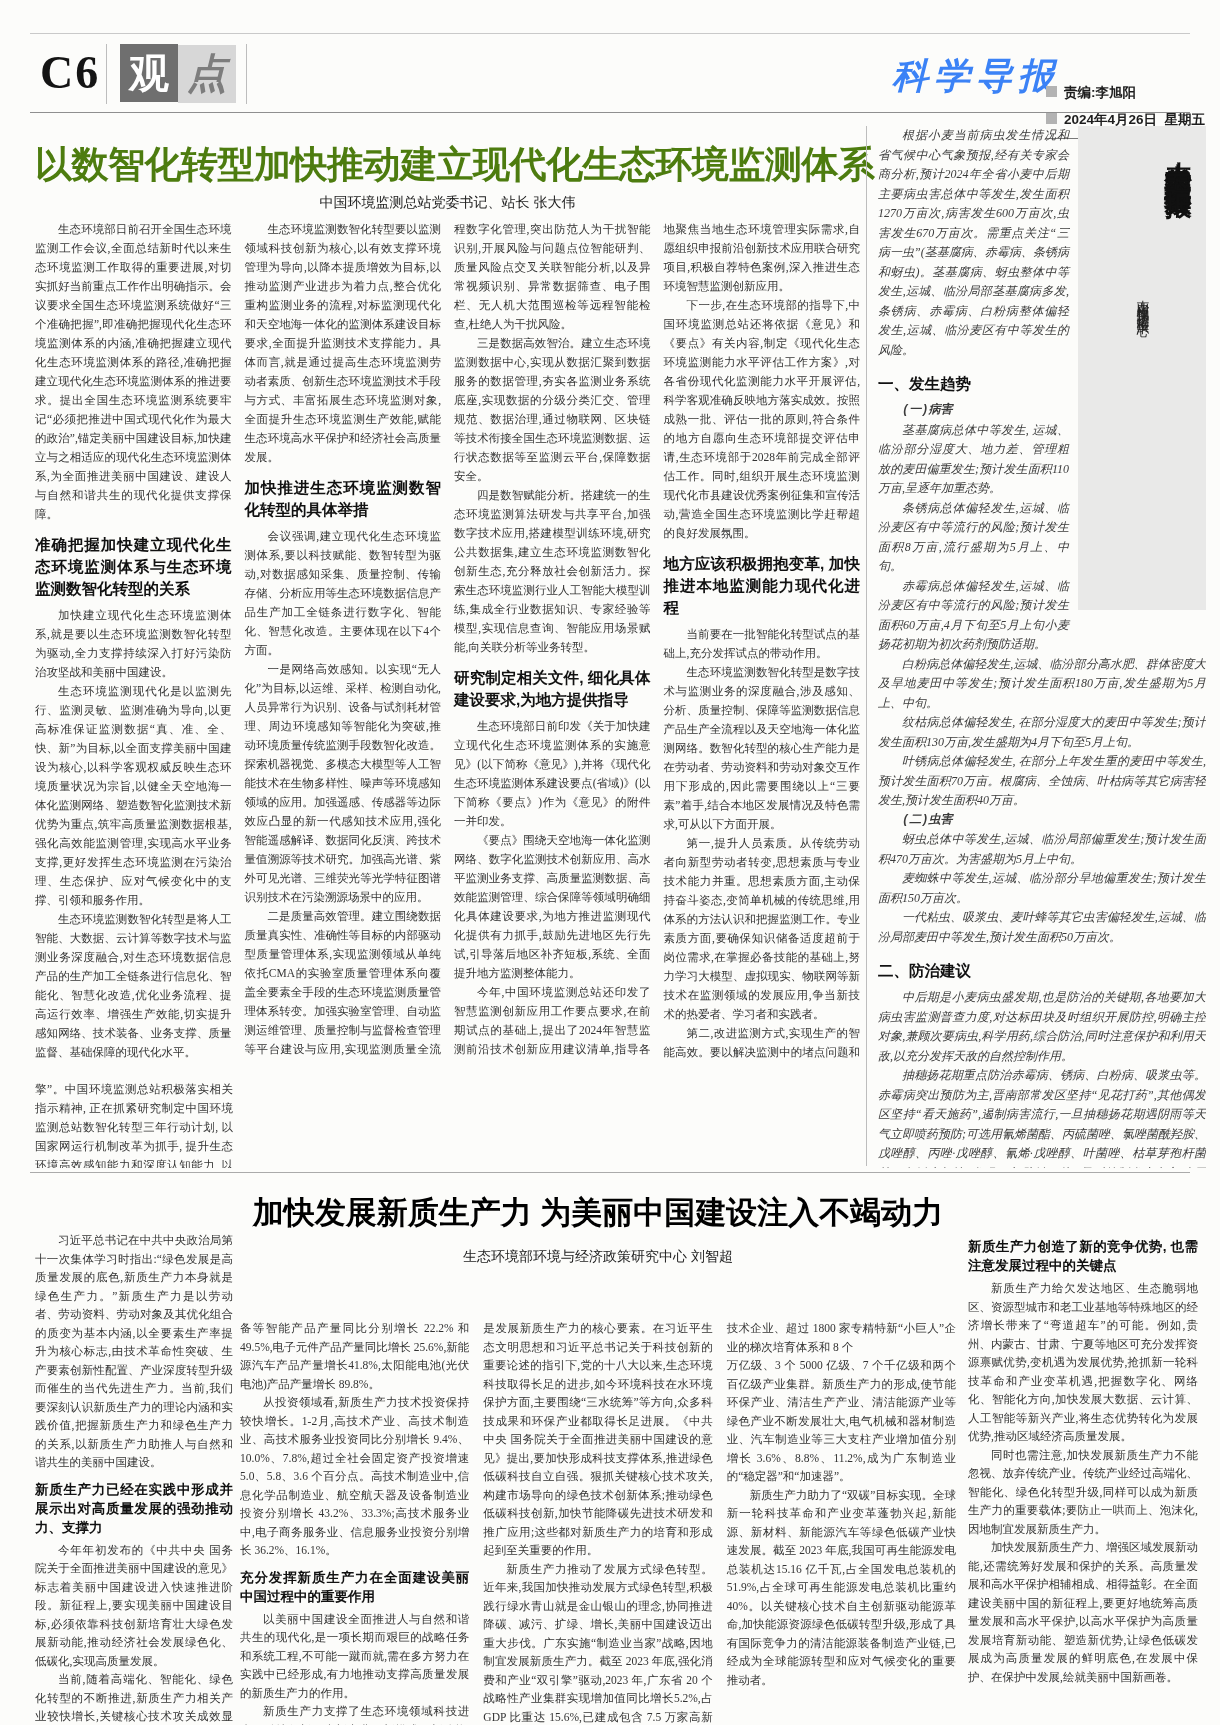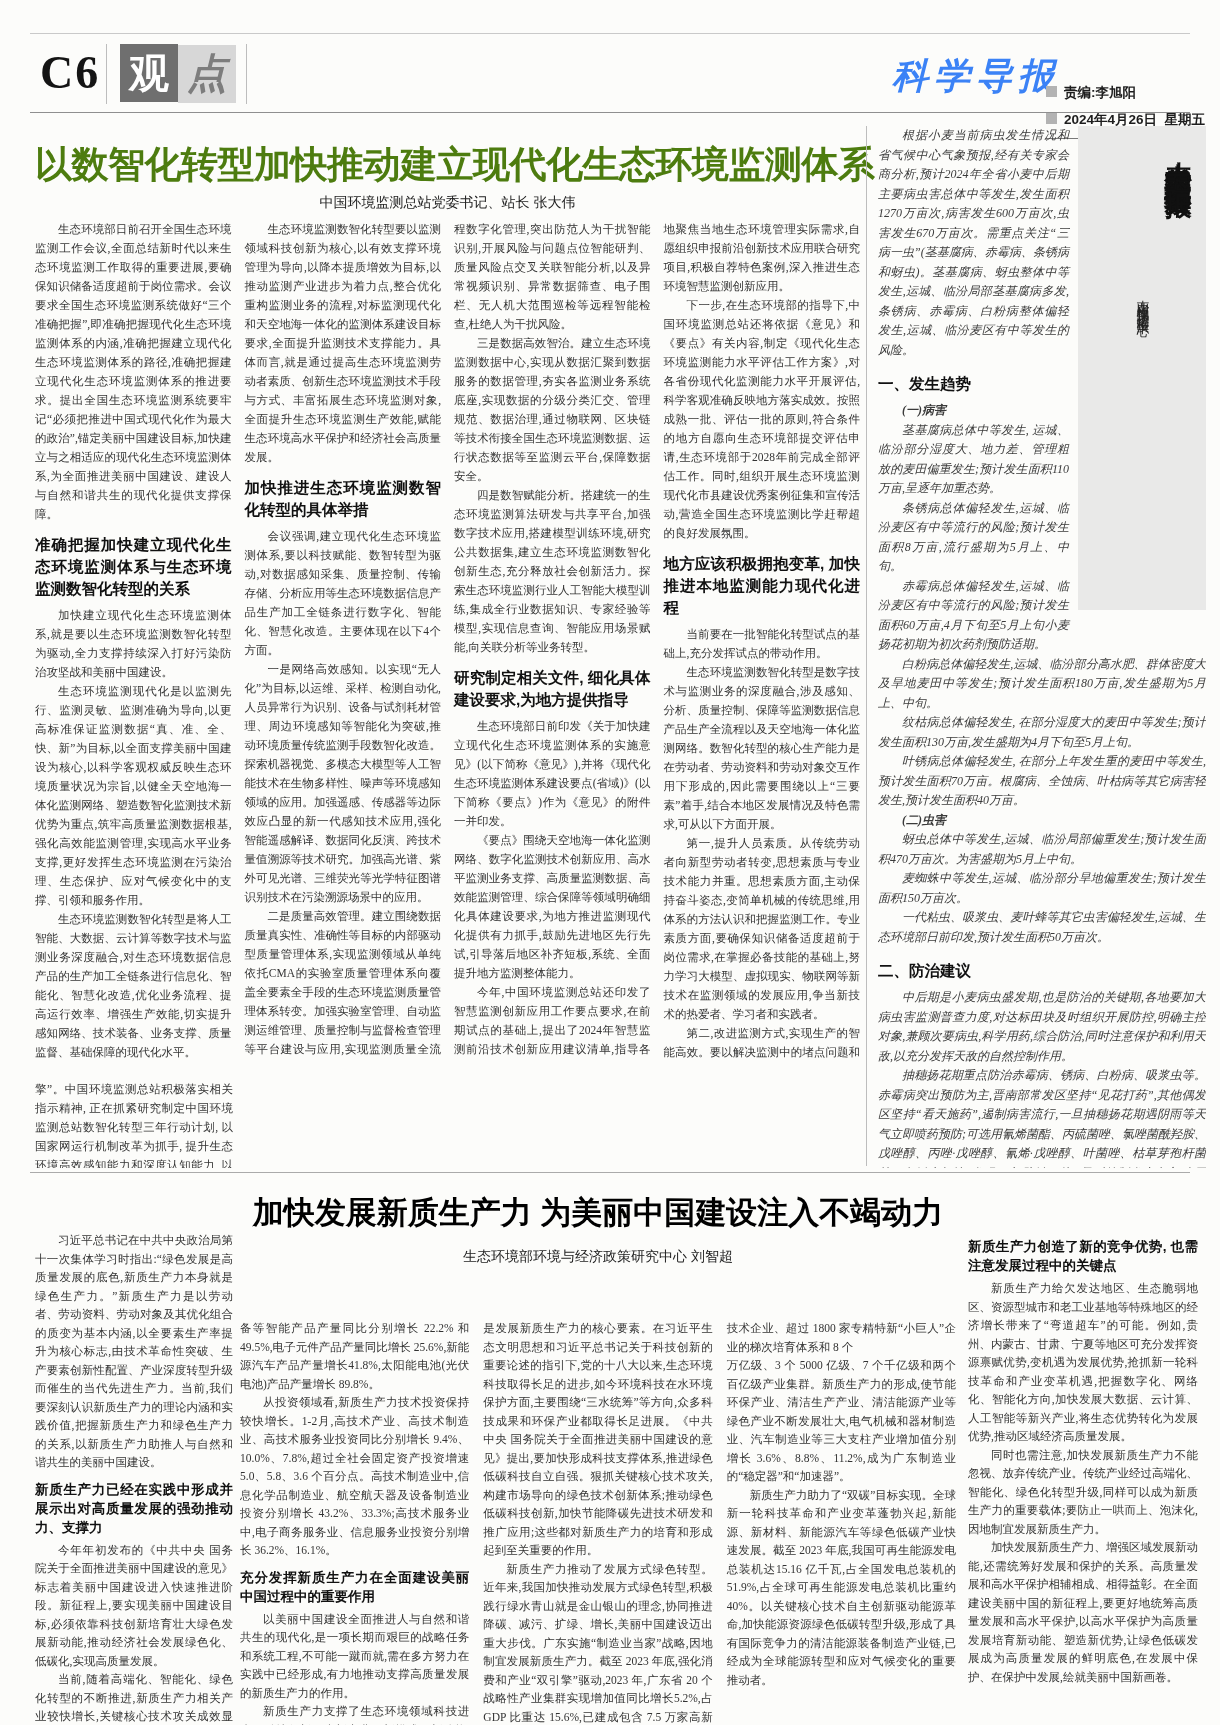--- a/index.html
+++ b/index.html
@@ -23,21 +23,21 @@
   .sq{display:inline-block;width:11px;height:11px;background:#b3b3b3;margin-right:7px;}
 
   
   #main-headline{font-family:"Liberation Sans",sans-serif;font-weight:bold;font-size:37px;color:#4d7c0f;
                  letter-spacing:-0.5px;white-space:nowrap;text-align:center;width:825px;}
   .byline{font-family:"Liberation Sans",sans-serif;font-size:14px;color:#222;text-align:center;width:100%;}
   .bodycols{column-gap:13px;column-fill:auto;overflow:hidden;text-align:justify;
             font-size:11.5px;line-height:19px;color:#333;}
   .bodycols .para{margin:0;text-indent:2em;}
   .bodycols .cont{text-indent:0;}
-  .bodycols .subsub{text-indent:2em;font-weight:bold;}
+  .bodycols .subsub{text-indent:2em;font-weight:bold;font-family:Liberation Mono, monospace;}
   .bodycols .subhead{font-family:"Liberation Sans",sans-serif;font-weight:bold;font-size:15.5px;
                      line-height:22px;color:#111;margin:10px 0 6px 0;text-indent:0;}
   #main-body{column-count:4;}
   #main-tail{overflow:hidden;font-size:11.5px;line-height:19px;text-align:justify;color:#333;}
 
   
   #wheat{font-size:12px;line-height:19.5px;color:#3a3a3a;text-align:justify;overflow:hidden;font-style:italic;}
   #wheat .subhead{font-style:normal;margin-top:13px;}
   #wheat-titleblock{float:right;width:128px;height:484px;background:#e9e9e8;margin:0 0 12px 9px;
                     writing-mode:vertical-rl;text-orientation:upright;padding:14px 8px;box-sizing:border-box;
@@ -79,21 +79,21 @@
     </div>
     <div class="hairline" style="width:148px;margin-top:2px;background:#7a7a7a;"></div>
   </div>
 
   <div class="abs rule" style="left:30px;top:112px;width:1160px;"></div>
 
   <div class="abs" id="main-headline" style="left:35px;top:140px;">以数智化转型加快推动建立现代化生态环境监测体系</div>
   <div class="abs byline" style="left:35px;top:194px;width:825px;">中国环境监测总站党委书记、站长  张大伟</div>
 
   <div class="abs bodycols" id="main-body" style="left:35px;top:220px;width:825px;height:850px;">
-      <p class="para">生态环境部日前召开全国生态环境监测工作会议,全面总结新时代以来生态环境监测工作取得的重要进展,要确保知识储备适度超前于岗位需求。会议要求全国生态环境监测系统做好“三个准确把握”,即准确把握现代化生态环境监测体系的内涵,准确把握建立现代化生态环境监测体系的路径,准确把握建立现代化生态环境监测体系的推进要求。提出全国生态环境监测系统要牢记“必须把推进中国式现代化作为最大的政治”,锚定美丽中国建设目标,加快建立与之相适应的现代化生态环境监测体系,为全面推进美丽中国建设、建设人与自然和谐共生的现代化提供支撑保障。</p>
+      <p class="para">生态环境部日前召开全国生态环境监测工作会议,全面总结新时代以来生态环境监测工作取得的重要进展,对切实抓好当前重点工作作出明确指示。会议要求全国生态环境监测系统做好“三个准确把握”,即准确把握现代化生态环境监测体系的内涵,准确把握建立现代化生态环境监测体系的路径,准确把握建立现代化生态环境监测体系的推进要求。提出全国生态环境监测系统要牢记“必须把推进中国式现代化作为最大的政治”,锚定美丽中国建设目标,加快建立与之相适应的现代化生态环境监测体系,为全面推进美丽中国建设、建设人与自然和谐共生的现代化提供支撑保障。</p>
       <h3 class="subhead">准确把握加快建立现代化生态环境监测体系与生态环境监测数智化转型的关系</h3>
       <p class="para">加快建立现代化生态环境监测体系,就是要以生态环境监测数智化转型为驱动,全力支撑持续深入打好污染防治攻坚战和美丽中国建设。</p>
       <p class="para">生态环境监测现代化是以监测先行、监测灵敏、监测准确为导向,以更高标准保证监测数据“真、准、全、快、新”为目标,以全面支撑美丽中国建设为核心,以科学客观权威反映生态环境质量状况为宗旨,以健全天空地海一体化监测网络、塑造数智化监测技术新优势为重点,筑牢高质量监测数据根基,强化高效能监测管理,实现高水平业务支撑,更好发挥生态环境监测在污染治理、生态保护、应对气候变化中的支撑、引领和服务作用。</p>
       <p class="para">生态环境监测数智化转型是将人工智能、大数据、云计算等数字技术与监测业务深度融合,对生态环境数据信息产品的生产加工全链条进行信息化、智能化、智慧化改造,优化业务流程、提高运行效率、增强生产效能,切实提升感知网络、技术装备、业务支撑、质量监督、基础保障的现代化水平。</p>
       <p class="para">生态环境监测数智化转型要以监测领域科技创新为核心,以有效支撑环境管理为导向,以降本提质增效为目标,以推动监测产业进步为着力点,整合优化重构监测业务的流程,对标监测现代化和天空地海一体化的监测体系建设目标要求,全面提升监测技术支撑能力。具体而言,就是通过提高生态环境监测劳动者素质、创新生态环境监测技术手段与方式、丰富拓展生态环境监测对象,全面提升生态环境监测生产效能,赋能生态环境高水平保护和经济社会高质量发展。</p>
       <h3 class="subhead">加快推进生态环境监测数智化转型的具体举措</h3>
       <p class="para">会议强调,建立现代化生态环境监测体系,要以科技赋能、数智转型为驱动,对数据感知采集、质量控制、传输存储、分析应用等生态环境数据信息产品生产加工全链条进行数字化、智能化、智慧化改造。主要体现在以下4个方面。</p>
       <p class="para">一是网络高效感知。以实现“无人化”为目标,以运维、采样、检测自动化,人员异常行为识别、设备与试剂耗材管理、周边环境感知等智能化为突破,推动环境质量传统监测手段数智化改造。探索机器视觉、多模态大模型等人工智能技术在生物多样性、噪声等环境感知领域的应用。加强遥感、传感器等边际效应凸显的新一代感知技术应用,强化智能遥感解译、数据同化反演、跨技术量值溯源等技术研究。加强高光谱、紫外可见光谱、三维荧光等光学特征图谱识别技术在污染溯源场景中的应用。</p>
       <p class="para">二是质量高效管理。建立围绕数据质量真实性、准确性等目标的内部驱动型质量管理体系,实现监测领域从单纯依托CMA的实验室质量管理体系向覆盖全要素全手段的生态环境监测质量管理体系转变。加强实验室管理、自动监测运维管理、质量控制与监督检查管理等平台建设与应用,实现监测质量全流程数字化管理,突出防范人为干扰智能识别,开展风险与问题点位智能研判、质量风险点交叉关联智能分析,以及异常视频识别、异常数据筛查、电子围栏、无人机大范围巡检等远程智能检查,杜绝人为干扰风险。</p>
       <p class="para">三是数据高效智治。建立生态环境监测数据中心,实现从数据汇聚到数据服务的数据管理,夯实各监测业务系统底座,实现数据的分级分类汇交、管理规范、数据治理,通过物联网、区块链等技术衔接全国生态环境监测数据、运行状态数据等至监测云平台,保障数据安全。</p>
@@ -125,21 +125,21 @@
         <p class="para subsub">(一)病害</p>
         <p class="para">茎基腐病总体中等发生, 运城、临汾部分湿度大、地力差、管理粗放的麦田偏重发生;预计发生面积110万亩,呈逐年加重态势。</p>
         <p class="para">条锈病总体偏轻发生,运城、临汾麦区有中等流行的风险;预计发生面积8万亩,流行盛期为5月上、中旬。</p>
         <p class="para">赤霉病总体偏轻发生,运城、临汾麦区有中等流行的风险;预计发生面积60万亩,4月下旬至5月上旬小麦扬花初期为初次药剂预防适期。</p>
         <p class="para">白粉病总体偏轻发生,运城、临汾部分高水肥、群体密度大及旱地麦田中等发生;预计发生面积180万亩,发生盛期为5月上、中旬。</p>
         <p class="para">纹枯病总体偏轻发生, 在部分湿度大的麦田中等发生;预计发生面积130万亩,发生盛期为4月下旬至5月上旬。</p>
         <p class="para">叶锈病总体偏轻发生, 在部分上年发生重的麦田中等发生,预计发生面积70万亩。根腐病、全蚀病、叶枯病等其它病害轻发生,预计发生面积40万亩。</p>
         <p class="para subsub">(二)虫害</p>
         <p class="para">蚜虫总体中等发生,运城、临汾局部偏重发生;预计发生面积470万亩次。为害盛期为5月上中旬。</p>
         <p class="para">麦蜘蛛中等发生,运城、临汾部分旱地偏重发生;预计发生面积150万亩次。</p>
-        <p class="para">一代粘虫、吸浆虫、麦叶蜂等其它虫害偏轻发生,运城、生态环境部日前印发,预计发生面积50万亩次。</p>
+        <p class="para">一代粘虫、吸浆虫、麦叶蜂等其它虫害偏轻发生,运城、临汾局部麦田中等发生,预计发生面积50万亩次。</p>
         <h3 class="subhead">二、防治建议</h3>
         <p class="para">中后期是小麦病虫盛发期,也是防治的关键期,各地要加大病虫害监测普查力度,对达标田块及时组织开展防控,明确主控对象,兼顾次要病虫,科学用药,综合防治,同时注意保护和利用天敌,以充分发挥天敌的自然控制作用。</p>
         <p class="para">抽穗扬花期重点防治赤霉病、锈病、白粉病、吸浆虫等。赤霉病突出预防为主,晋南部常发区坚持“见花打药”,其他偶发区坚持“看天施药”,遏制病害流行,一旦抽穗扬花期遇阴雨等天气立即喷药预防;可选用氰烯菌酯、丙硫菌唑、氯唑菌酰羟胺、戊唑醇、丙唑·戊唑醇、氰烯·戊唑醇、叶菌唑、枯草芽孢杆菌等。条锈病坚持“发现一点,防治一片”,及时控制发病中心;当田间平均病叶率达到0.5%~1%时,组织开展大面积应急防控,并且做到同类区域防治全覆盖。可选用戊唑醇、氟环唑、丙环唑、嘧啶核苷类抗菌素、丙硫菌唑·戊唑醇等。</p>
       </div>
   </div>
 
   <div class="abs rule" style="left:30px;top:1172px;width:1160px;background:#aaaaaa;"></div>
 
   <div class="abs" id="bottom-headline" style="left:240px;top:1192px;">加快发展新质生产力  为美丽中国建设注入不竭动力</div>
   <div class="abs byline" style="left:240px;top:1248px;width:716px;">生态环境部环境与经济政策研究中心  刘智超</div>

